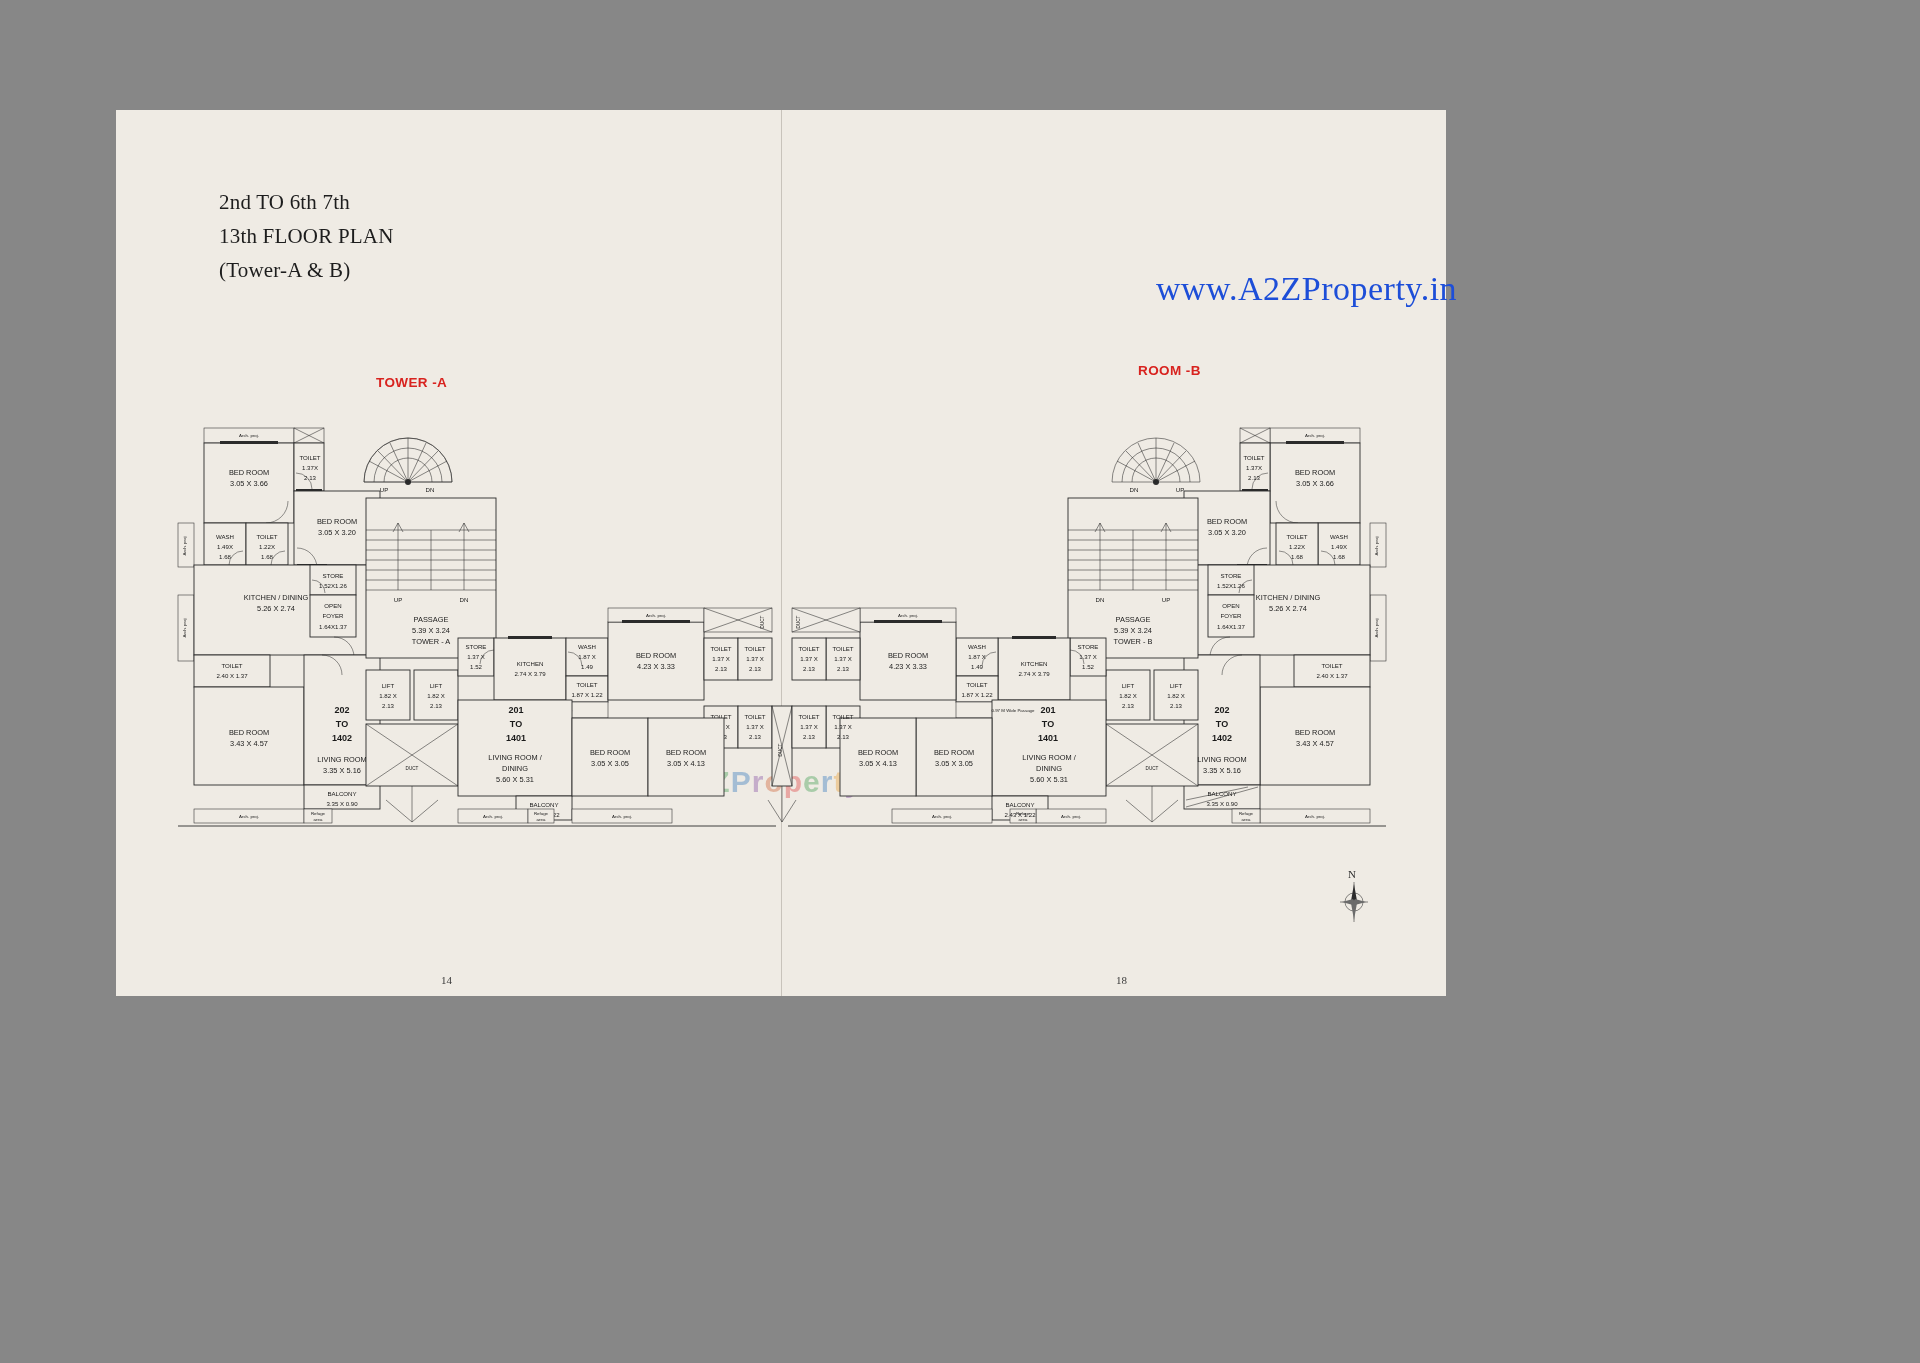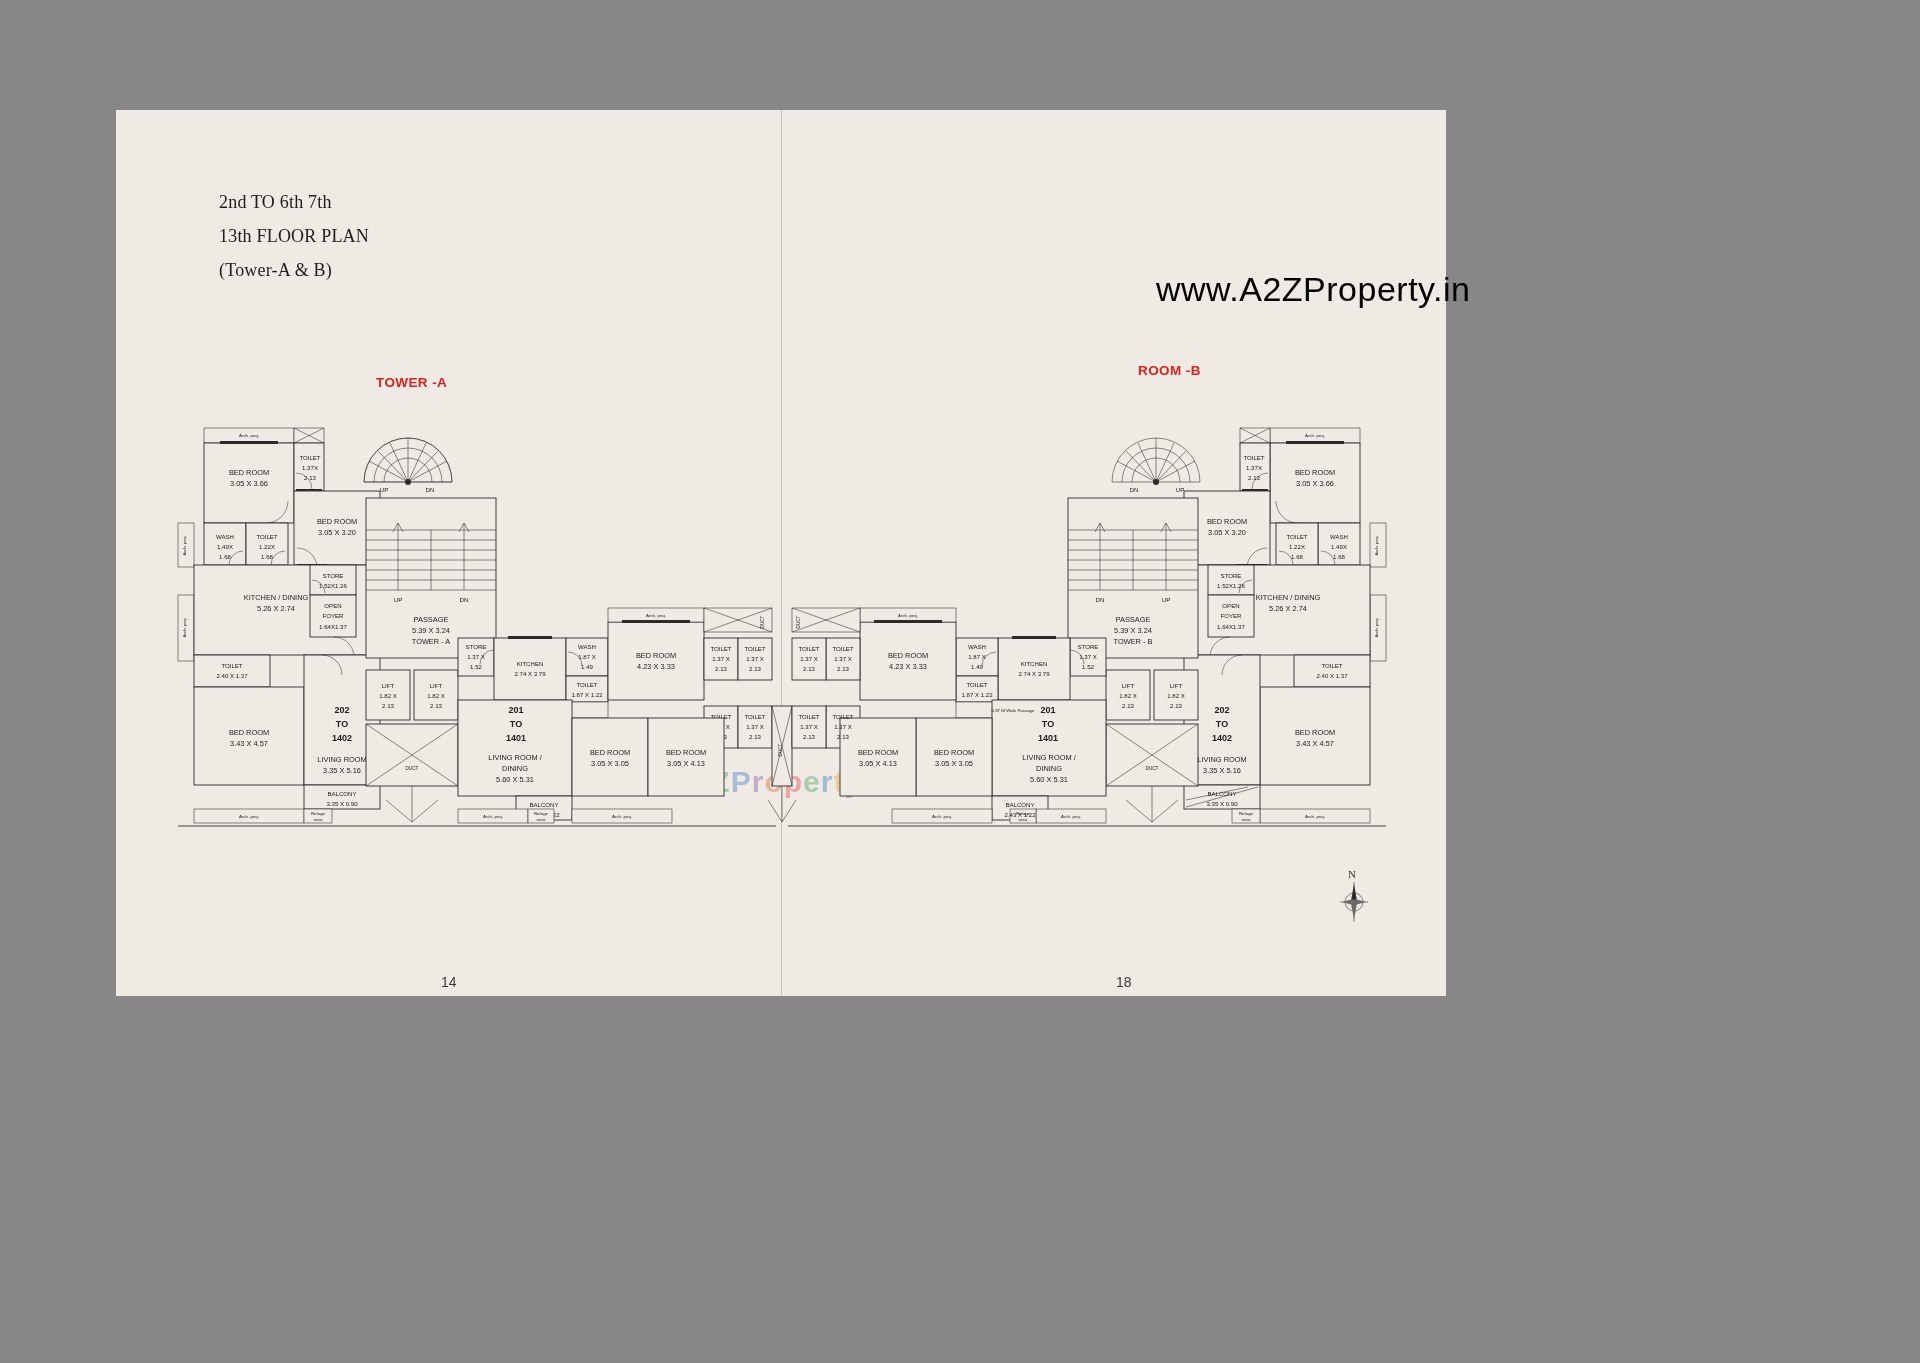--- a/index.html
+++ b/index.html
@@ -19,47 +19,47 @@
     box-shadow:0 0 0 0 rgba(0,0,0,0);
   }
   #spine{
     position:absolute;left:665px;top:0;width:1px;height:886px;
     background:#c8c3bb;
   }
   
   #title{
     position:absolute;left:103px;top:75px;
     font-family:"Liberation Serif", serif;
-    font-size:18px;line-height:34px;color:#1d1d1d;
+    font-size:21px;line-height:34px;color:#1d1d1d;
     letter-spacing:.2px;white-space:pre-line;
   }
   
   #wm-url{
     position:absolute;left:1040px;top:160px;
-    font-family:Liberation Sans, sans-serif;
-    font-size:34px;color:#000000;font-weight:400;
+    font-family:Liberation Serif, serif;
+    font-size:34px;color:#1d4ed8;font-weight:400;
     letter-spacing:.5px;white-space:nowrap;
   }
   #wm-mid{
     position:absolute;left:555px;top:655px;
     font-size:30px;font-weight:700;letter-spacing:1px;
     opacity:.42;white-space:nowrap;
   }
   #wm-mid .c1{color:#e04a4a}#wm-mid .c2{color:#e8a33c}
   #wm-mid .c3{color:#4aa35a}#wm-mid .c4{color:#3f7fc0}
   #wm-mid .c5{color:#8d5aa8}#wm-mid .c6{color:#d2693f}
   
   .tower-cap{
     position:absolute;color:#d8231f;font-weight:700;font-size:13.5px;
     letter-spacing:.4px;white-space:nowrap;
   }
   
   .pageno{
-    position:absolute;font-family:Liberation Sans, sans-serif;
-    font-size:14px;color:#3a3a3a;
+    position:absolute;font-family:Liberation Serif, serif;
+    font-size:11px;color:#3a3a3a;
   }
   
   #plan{position:absolute;left:0;top:0;width:1330px;height:886px;}
   #plan text{font-family:"Liberation Sans", sans-serif;fill:#1a1a1a;}
   .t      {font-size:7.4px;text-anchor:middle;}
   .t-sm   {font-size:6.1px;text-anchor:middle;}
   .t-xs   {font-size:4.4px;text-anchor:middle;fill:#333;}
   .t-red  {font-size:9px;font-weight:700;fill:#d8231f;text-anchor:middle;}
   .t-dct  {font-size:4.6px;text-anchor:middle;fill:#333;}
   .w  {fill:none;stroke:#2b2b2b;stroke-width:.9;}

